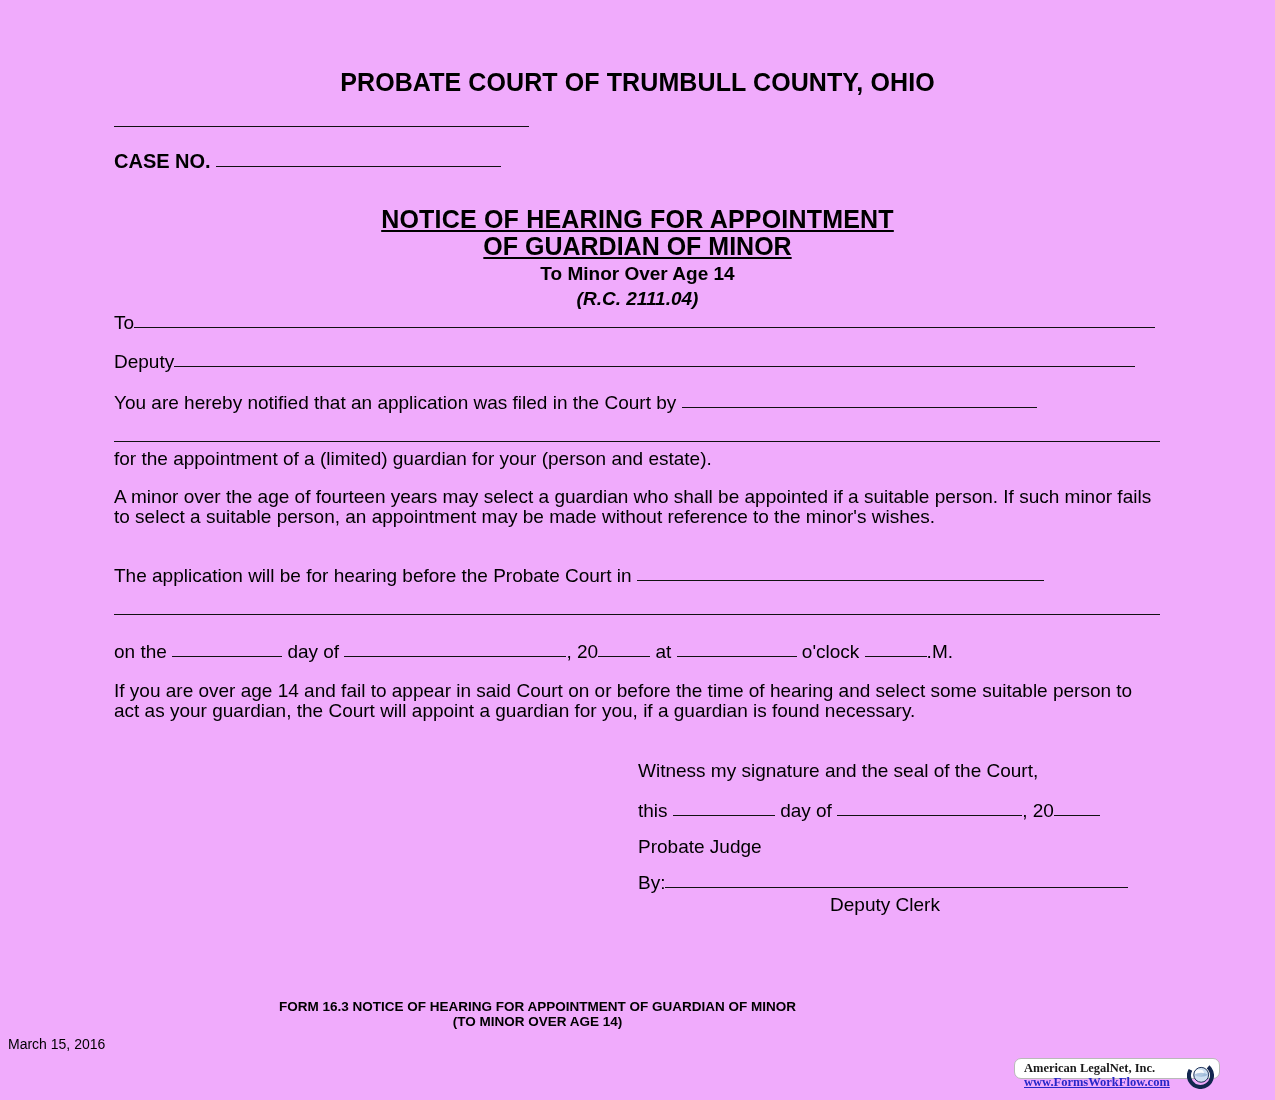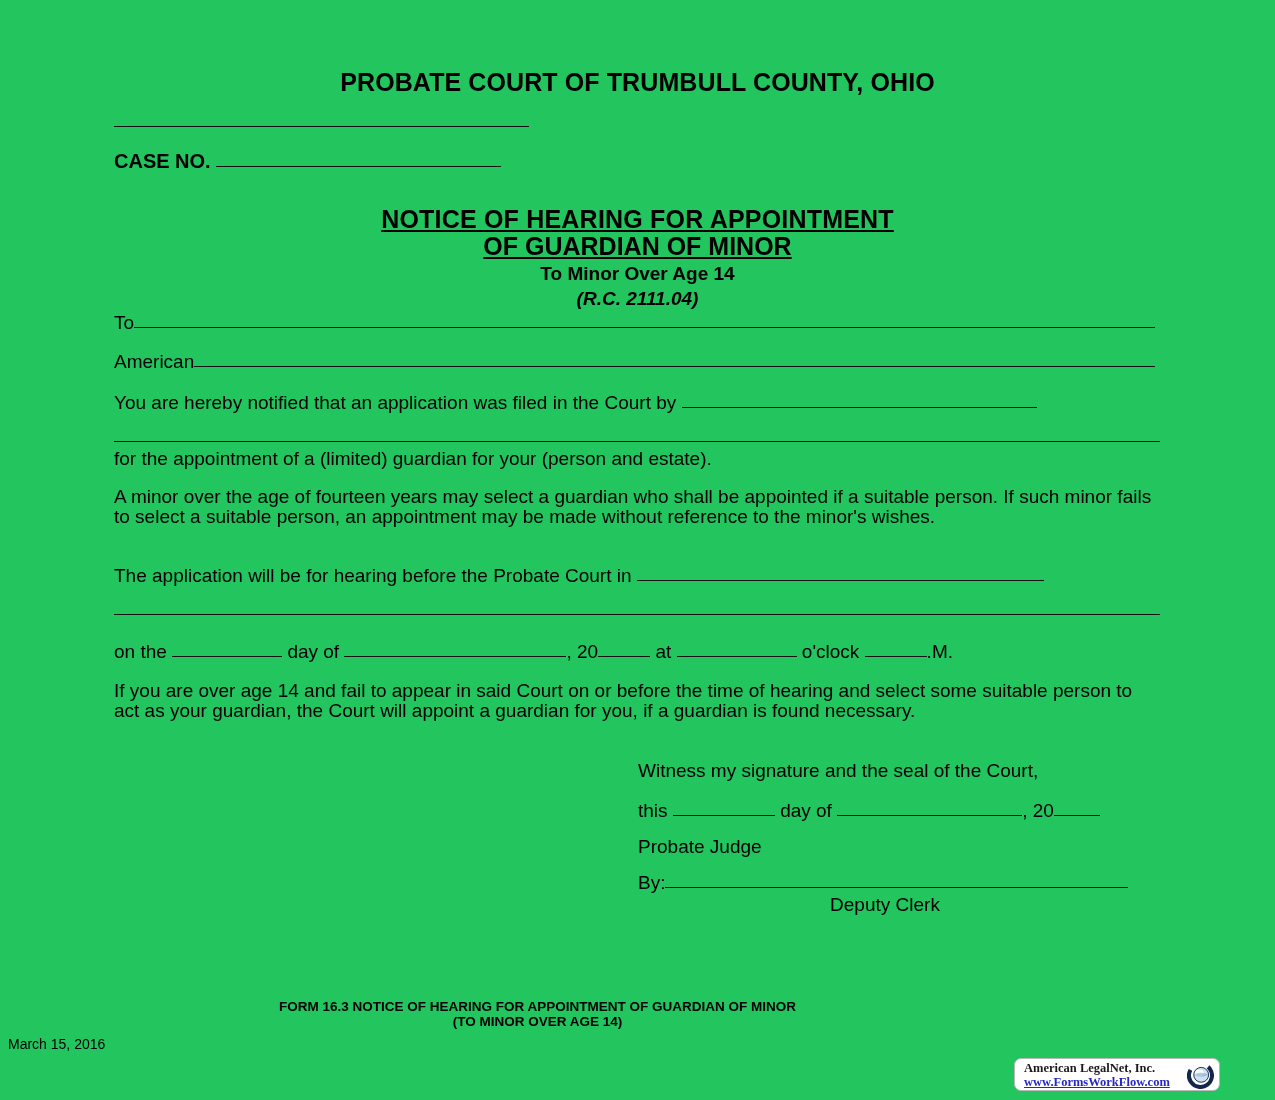--- a/index.html
+++ b/index.html
@@ -10,21 +10,21 @@
   }
   body {
     font-family: "Liberation Sans", sans-serif;
     color: #000000;
     -webkit-font-smoothing: antialiased;
   }
   .page {
     position: relative;
     width: 1275px;
     height: 1100px;
-    background: #22c55e;
+    background: #f0abfc;
     overflow: hidden;
     box-sizing: border-box;
   }
 
   
   .court-title {
     position: absolute;
     left: 0;
     top: 68px;
     width: 1275px;
@@ -138,21 +138,21 @@
     font-size: 14px;
     margin-left: 8px;
   }
 
   
   .badge {
     position: absolute;
     left: 1014px;
     top: 1058px;
     width: 206px;
-    height: 33px;
+    height: 21px;
     border: 1px solid #b9b9b9;
     border-radius: 7px;
     background: #ffffff;
     box-sizing: border-box;
   }
   .badge-name {
     position: absolute;
     left: 9px;
     top: 2px;
     font-family: "Liberation Serif", serif;
@@ -201,21 +201,21 @@
     <div class="l2">OF GUARDIAN OF MINOR</div>
     <div class="l3">To Minor Over Age 14</div>
     <div class="l4">(R.C. 2111.04)</div>
   </div>
 
   <div class="to-row">
     <span>To</span><span class="blank" style="width:1021px"></span>
   </div>
 
   <div class="addr-row">
-    <span>American</span><span class="blank" style="width:961px"></span>
+    <span>Deputy</span><span class="blank" style="width:961px"></span>
   </div>
 
   <div class="filed-row">
     <span>You are hereby notified that an application was filed in the Court by</span>
     <span class="blank" style="width:355px"></span>
   </div>
 
   <div class="rule rule-full" style="top:441px"></div>
 
   <div class="appt-row">for the appointment of a (limited) guardian for your (person and estate).</div>

